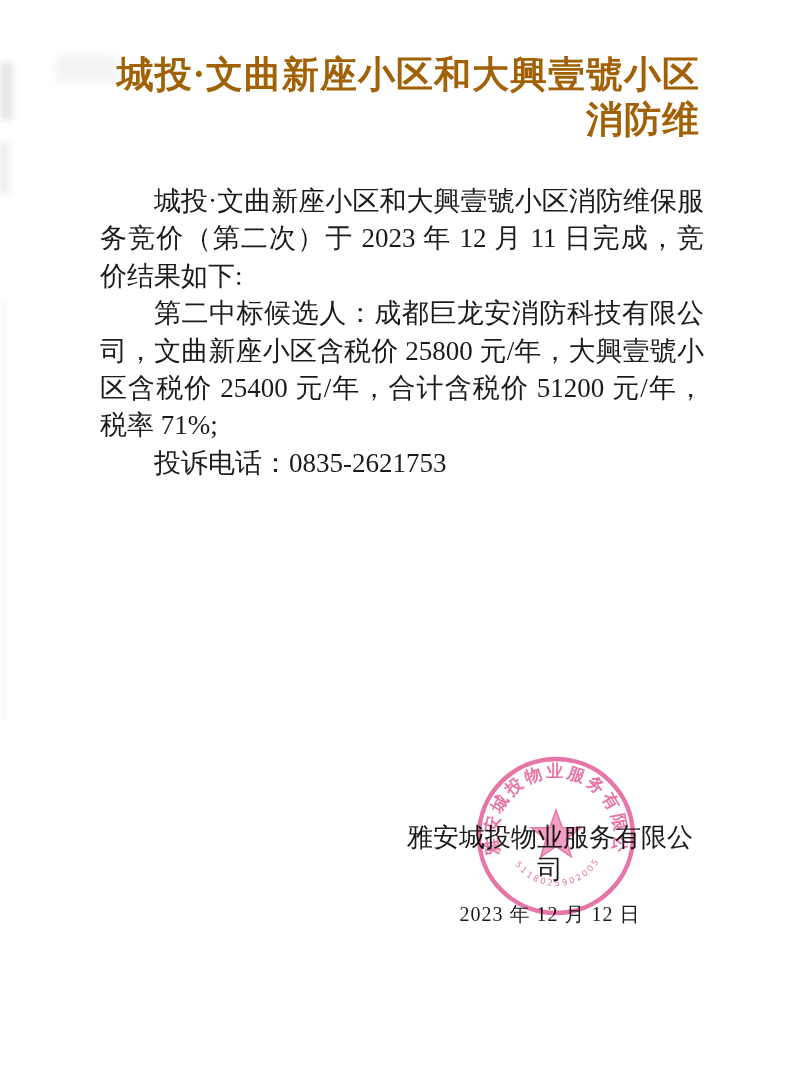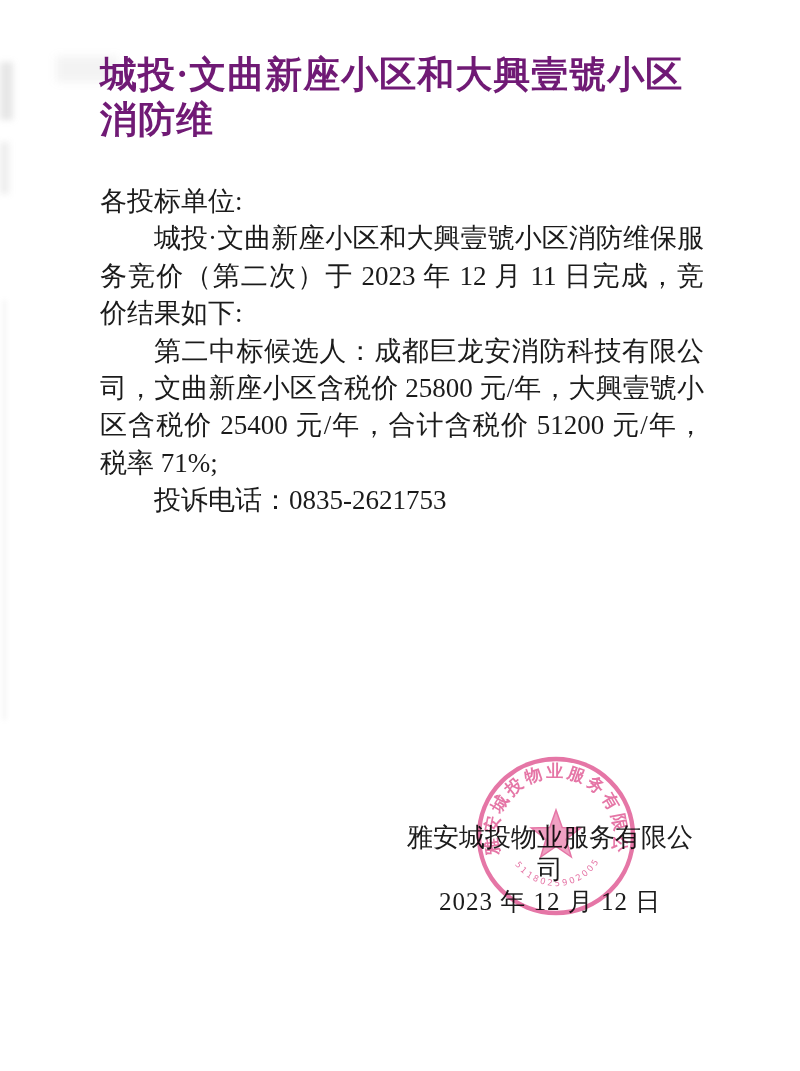--- a/index.html
+++ b/index.html
@@ -20,26 +20,26 @@
   .a2 { left: 56px; top: 56px; width: 62px; height: 26px;
         background: rgba(140,140,140,0.10); filter: blur(4px); }
   .a3 { left: 0; top: 142px; width: 9px; height: 52px;
         background: rgba(130,130,130,0.14); filter: blur(3px); }
   .a4 { left: 2px; top: 300px; width: 5px; height: 420px;
         background: rgba(150,150,150,0.08); filter: blur(2px); }
 
   .title {
     position: absolute;
     top: 52px; left: 100px; width: 600px;
-    text-align: left;
+    text-align: right;
     font-size: 37px;
     font-weight: 700;
     line-height: 45px;
     letter-spacing: 1px;
-    color: #701a75;
+    color: #a16207;
   }
   .body-text {
     position: absolute;
     top: 183px; left: 100px; width: 604px;
     font-size: 27px;
     line-height: 37.4px;
     text-align: justify;
     text-justify: inter-ideograph;
     color: #1b1b1b;
   }
@@ -47,21 +47,21 @@
   .body-text p.salutation { text-indent: 0; }
 
   .signature {
     position: absolute;
     top: 822px; left: 400px; width: 300px;
     text-align: center;
     font-size: 26px;
     line-height: 32px;
     color: #1b1b1b;
   }
-  .signature .sig-date { font-size: 25px; letter-spacing: 1px; }
+  .signature .sig-date { margin-top: 12px; font-size: 20px; letter-spacing: 1px; }
 
   .seal {
     position: absolute;
     left: 456px; top: 736px;
     width: 200px; height: 200px;
     mix-blend-mode: multiply;
     opacity: 0.88;
     pointer-events: none;
   }
   .seal svg { width: 100%; height: 100%; }
@@ -84,21 +84,20 @@
   <div class="artifact a1"></div>
   <div class="artifact a2"></div>
   <div class="artifact a3"></div>
   <div class="artifact a4"></div>
 
   <h1 class="title">
     <div>城投·文曲新座小区和大興壹號小区消防维</div>
   </h1>
 
   <div class="body-text">
-    <p class="salutation">各投标单位:</p>
     <p>城投·文曲新座小区和大興壹號小区消防维保服务竞价（第二次）于 2023 年 12 月 11 日完成，竞价结果如下:</p>
     <p>第二中标候选人：成都巨龙安消防科技有限公司，文曲新座小区含税价 25800 元/年，大興壹號小区含税价 25400 元/年，合计含税价 51200 元/年，税率 71%;</p>
     <p>投诉电话：0835-2621753</p>
   </div>
 
   <div class="signature">
     <div class="sig-company">雅安城投物业服务有限公司</div>
     <div class="sig-date">2023 年 12 月 12 日</div>
   </div>
 

